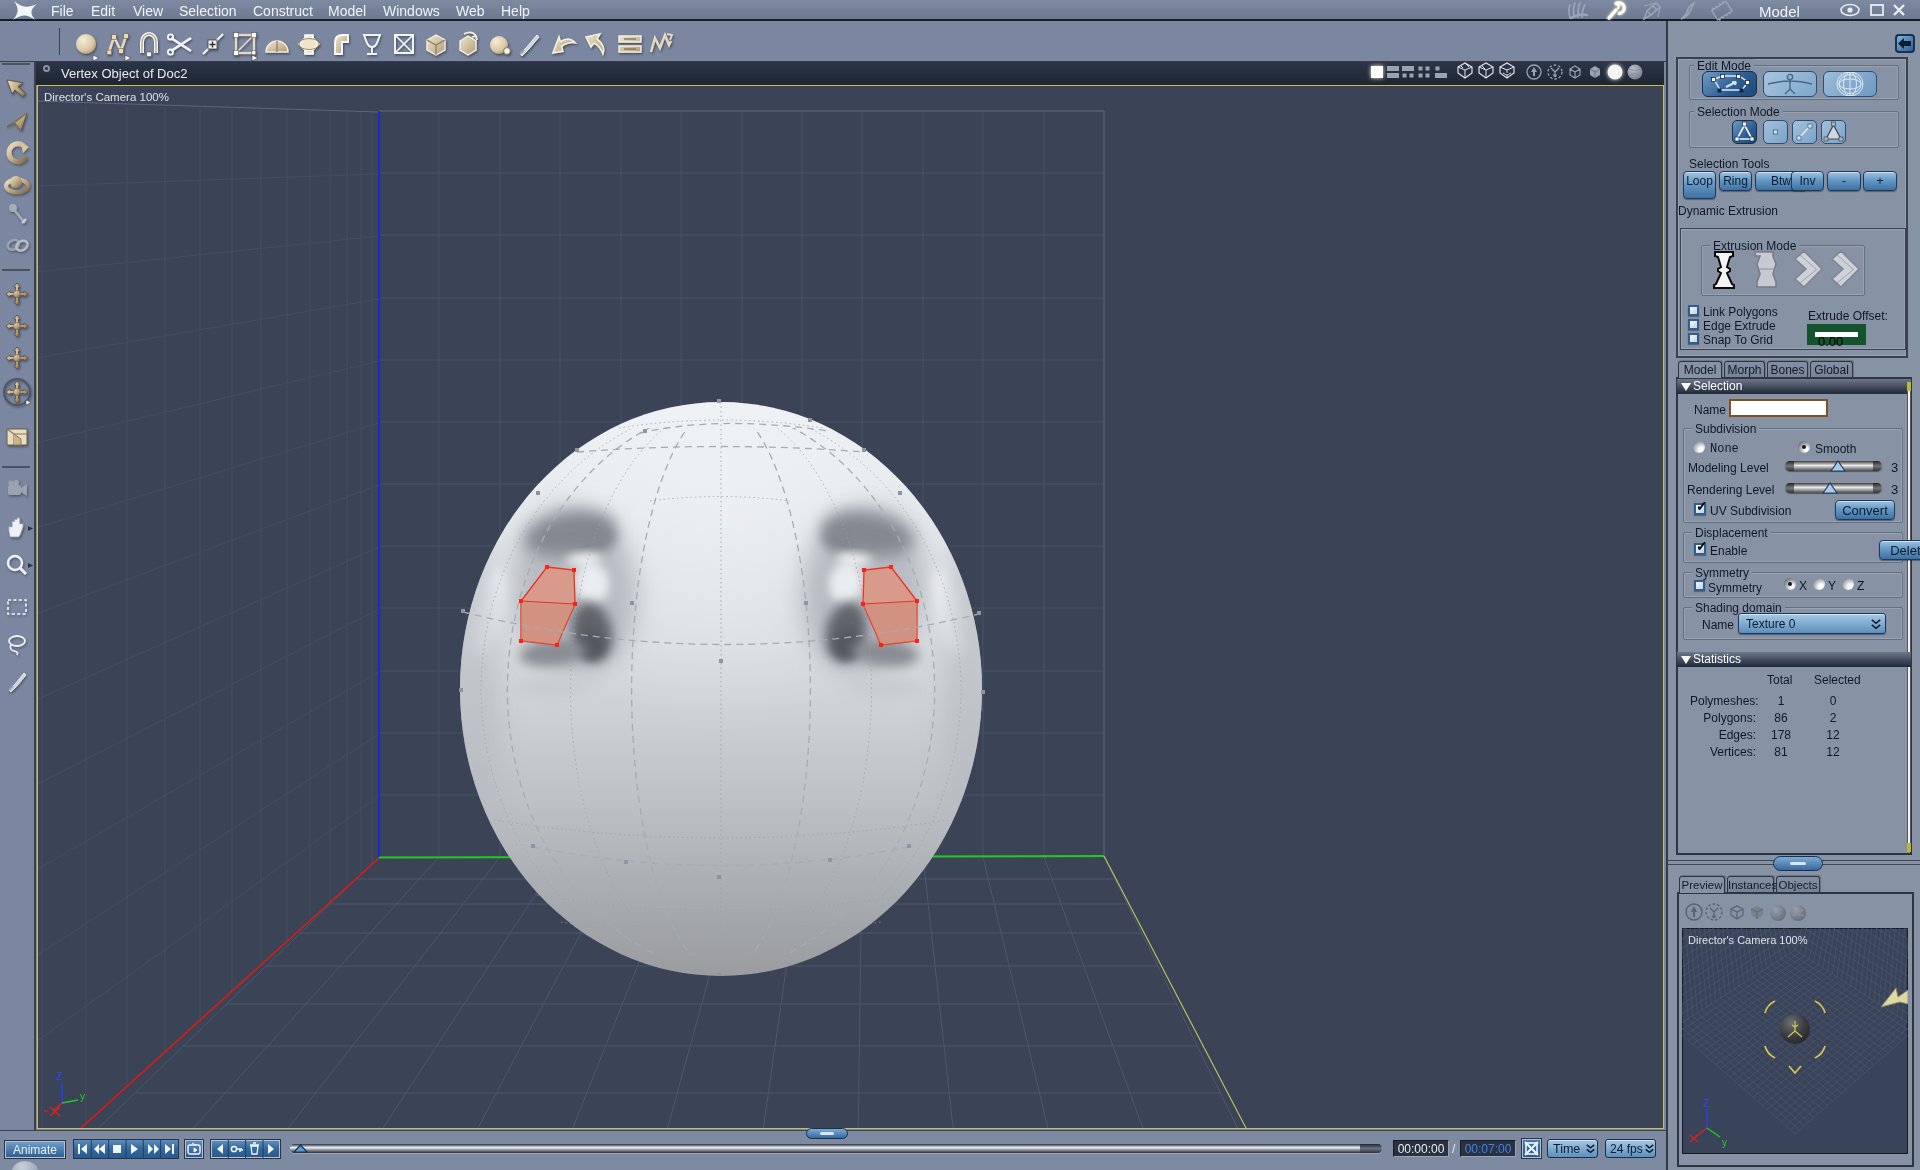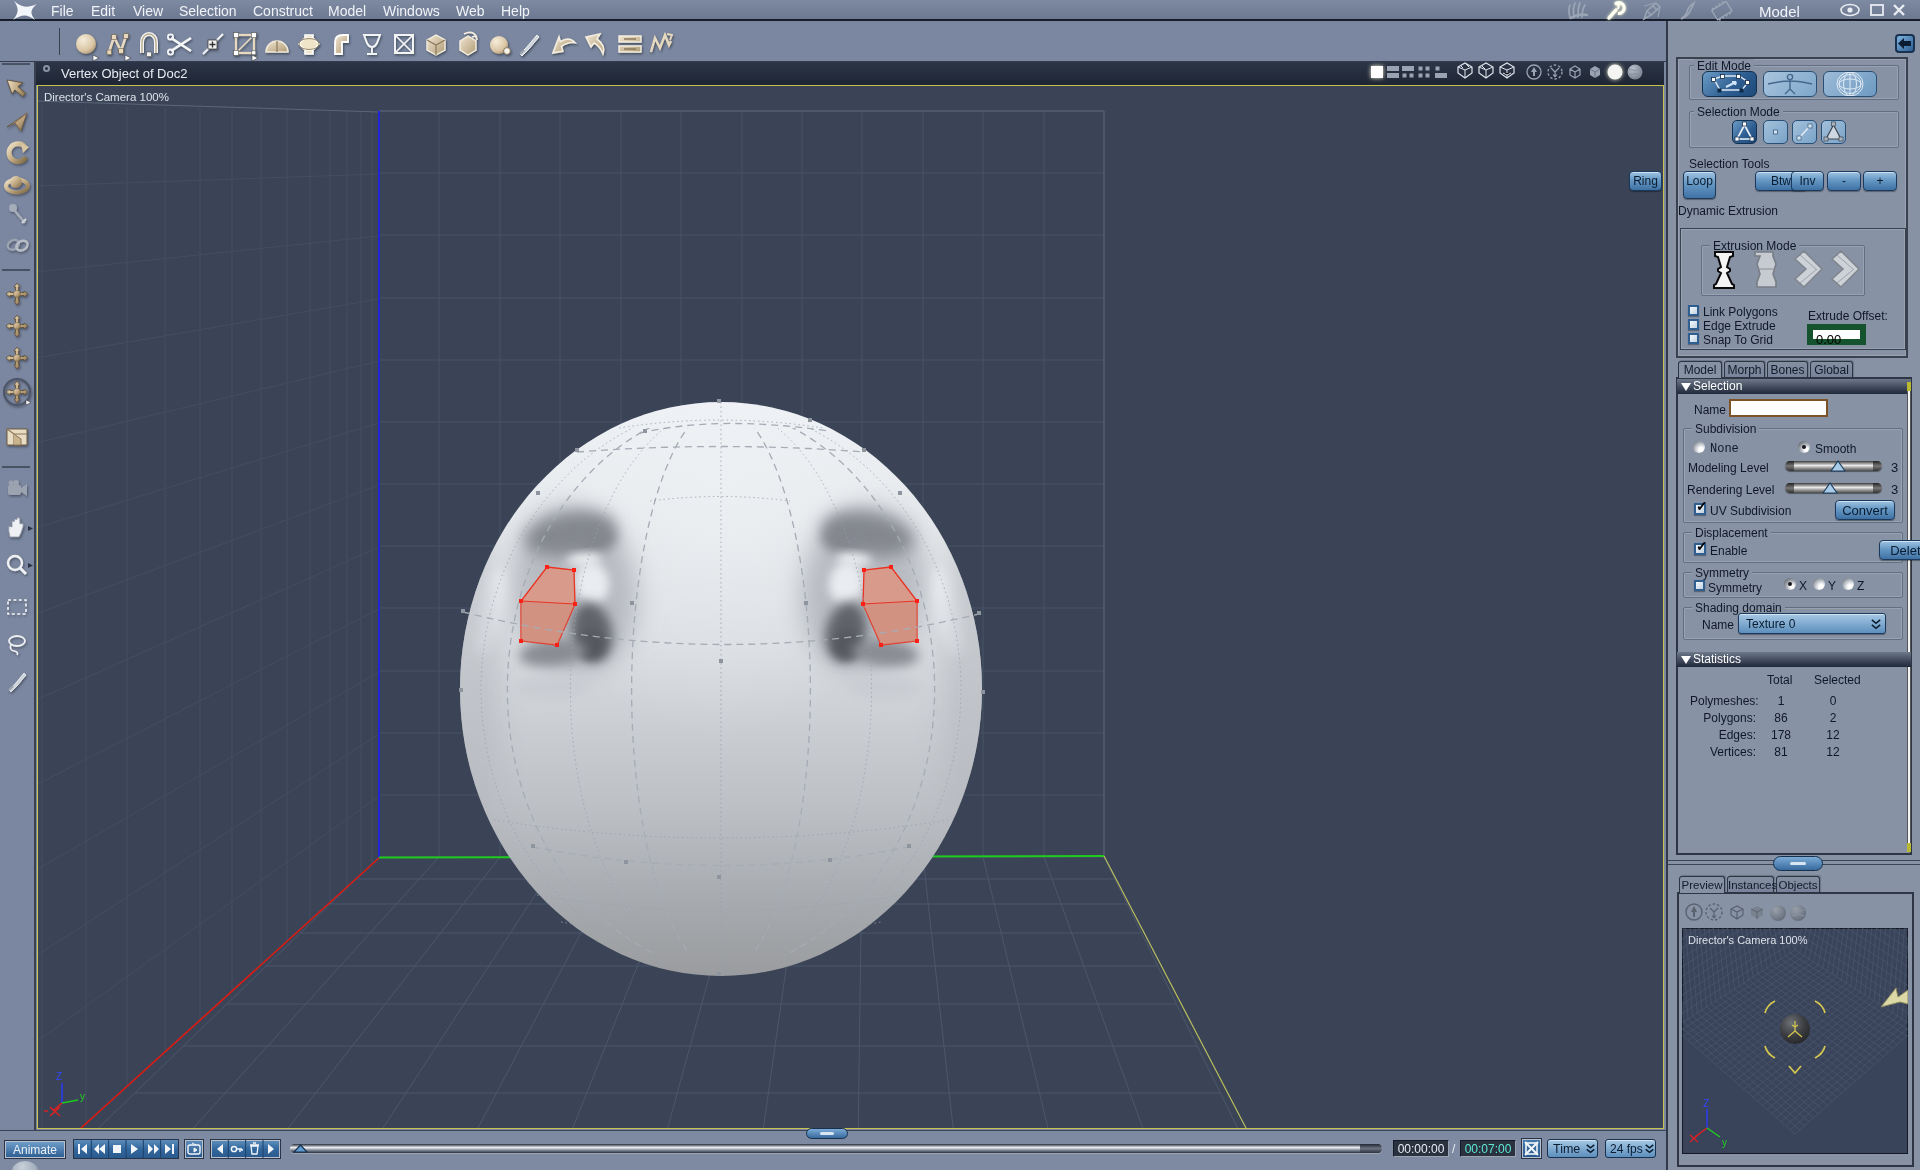--- a/index.html
+++ b/index.html
@@ -616,21 +616,21 @@
     </svg>
 
     <div class="abs" style="left:290px;top:1144px;width:1092px;height:9px;border-radius:5px;background:linear-gradient(#272d39,#eef0f4 40%,#828a98 68%,#2b313d);box-shadow:0 1px 1px rgba(255,255,255,.25);"></div>
     <div class="abs" style="left:1360px;top:1144px;width:22px;height:9px;border-radius:0 5px 5px 0;background:linear-gradient(#222834,#6a7280 50%,#2c323e);"></div>
     <svg class="abs" style="left:293px;top:1144px" width="15" height="9" viewBox="0 0 15 9">
         <path d="M7.5 1 L14 8 L1 8 Z" fill="#5f9bd0" stroke="#17314f" stroke-width="1.2"></path>
       </svg>
 
     <div class="abs" style="left:1393px;top:1140px;width:56px;height:17px;background:#2a3240;border-top:1px solid #141a26;border-left:1px solid #141a26;border-bottom:1px solid #9aa4b2;border-right:1px solid #9aa4b2;color:#e8edf4;font-size:12px;text-align:center;line-height:16px;">00:00:00</div>
     <div class="abs" style="left:1452px;top:1142px;color:#e8edf4;font-size:12px;">/</div>
-    <div class="abs" style="left:1460px;top:1140px;width:56px;height:17px;background:#2a3240;border-top:1px solid #141a26;border-left:1px solid #141a26;border-bottom:1px solid #9aa4b2;border-right:1px solid #9aa4b2;color:#5eead4;font-size:12px;text-align:center;line-height:16px;">00:07:00</div>
+    <div class="abs" style="left:1460px;top:1140px;width:56px;height:17px;background:#2a3240;border-top:1px solid #141a26;border-left:1px solid #141a26;border-bottom:1px solid #9aa4b2;border-right:1px solid #9aa4b2;color:#3b82f6;font-size:12px;text-align:center;line-height:16px;">00:07:00</div>
 
     <div class="abs" style="left:1522px;top:1139px;width:19px;height:19px;border:1px solid #bac1cb;outline:1px solid #2a3448;background:linear-gradient(#4379ac,#2a5a8e);"></div>
     <svg class="abs" style="left:1524px;top:1141px" width="15" height="15" viewBox="0 0 15 15">
         <rect x="2" y="2" width="11" height="11" fill="none" stroke="#f2f6fa" stroke-width="1.6"></rect>
         <path d="M1 1 L14 14 M14 1 L1 14" stroke="#f2f6fa" stroke-width="2"></path>
       </svg>
 
     <div class="abs" style="left:1547px;top:1139px;width:51px;height:19px;border:1px solid #17314f;border-radius:3px;background:linear-gradient(#a6c8e4,#5d8fbd);box-shadow:inset 0 1px 0 rgba(255,255,255,.5);color:#0a1c30;font-size:12.5px;padding:2px 0 0 5px;">Time</div>
     <svg class="abs" style="left:1586px;top:1144px" width="9" height="10" viewBox="0 0 12 13">
         <path d="M1 1 L6 5 L11 1 M1 7 L6 11 L11 7" fill="none" stroke="#0a1c30" stroke-width="1.9"></path>
@@ -719,21 +719,21 @@
       <path d="M10.5 4 L18 18 L3 18 Z" fill="#cfd8e2" stroke="#3f464f" stroke-width="1.2"></path>
       <g fill="#aab4c0" stroke="#3f464f" stroke-width="0.7">
           <rect x="8.5" y="1" width="4" height="4"></rect>
           <rect x="1" y="16" width="4" height="4"></rect>
           <rect x="16" y="16" width="4" height="4"></rect>
         </g>
     </svg>
 
     <div class="glabel" style="left:1689px;top:157px;">Selection Tools</div>
     <div class="btn" style="left:1683px;top:171px;width:33px;height:28px;line-height:19px;">Loop</div>
-    <div class="btn" style="left:1629px;top:171px;width:33px;height:20px;line-height:19px;">Ring</div>
+    <div class="btn" style="left:1719px;top:171px;width:33px;height:20px;line-height:19px;">Ring</div>
     <div class="btn" style="left:1755px;top:171px;width:52px;height:20px;line-height:19px;">Btw</div>
     <div class="btn" style="left:1791px;top:171px;width:33px;height:20px;line-height:19px;">Inv</div>
     <div class="btn" style="left:1827px;top:171px;width:34px;height:20px;line-height:19px;">-</div>
     <div class="btn" style="left:1863px;top:171px;width:34px;height:20px;line-height:19px;">+</div>
 
     <div class="glabel" style="left:1678px;top:204px;">Dynamic Extrusion</div>
     <div class="abs" style="left:1680px;top:228px;width:226px;height:122px;border:1px solid #39414f;box-shadow:inset 0 0 0 1px rgba(190,200,215,.3);"></div>
     <div class="gbox" style="left:1701px;top:245px;width:164px;height:51px;"></div>
     <div class="glabel" style="left:1710px;top:239px;background:#8792a5;padding:0 3px;">Extrusion Mode</div>
     <svg class="abs" style="left:1706px;top:250px" width="155" height="40" viewBox="0 0 155 40">
@@ -751,21 +751,21 @@
           <path d="M8 5 L25 20 M8 33 L25 19" stroke="#9da2aa" stroke-width="1"></path>
         </g>
     </svg>
     <div class="cb" style="left:1688px;top:305px;"></div>
     <div class="glabel" style="left:1703px;top:305px;">Link Polygons</div>
     <div class="cb" style="left:1688px;top:319px;"></div>
     <div class="glabel" style="left:1703px;top:319px;">Edge Extrude</div>
     <div class="cb" style="left:1688px;top:333px;"></div>
     <div class="glabel" style="left:1703px;top:333px;">Snap To Grid</div>
     <div class="glabel" style="left:1808px;top:309px;">Extrude Offset:</div>
-    <div class="abs" style="left:1807px;top:324px;width:59px;height:21px;border:6px solid #14532d;background:#fff;color:#000;font-size:13px;padding:2px 0 0 3px;">0.00</div>
+    <div class="abs" style="left:1807px;top:324px;width:59px;height:21px;border:8px solid #14532d;background:#fff;color:#000;font-size:13px;padding:2px 0 0 3px;">0.00</div>
 
     <div class="tab on" style="left:1678px;top:361px;width:44px;z-index:3;">Model</div>
     <div class="tab" style="left:1724px;top:361px;width:41px;">Morph</div>
     <div class="tab" style="left:1767px;top:361px;width:41px;">Bones</div>
     <div class="tab" style="left:1810px;top:361px;width:43px;">Global</div>
 
     <div class="abs" style="left:1676px;top:377px;width:236px;height:478px;border:2px solid #2e3645;background:#8792a5;"></div>
     <div class="hdr" style="top:379px;"><span style="margin-left:16px;">Selection</span></div>
     <svg class="abs" style="left:1681px;top:383px" width="10" height="8" viewBox="0 0 10 8">
         <path d="M0 0 L10 0 L5 8 Z" fill="#fff"></path>

